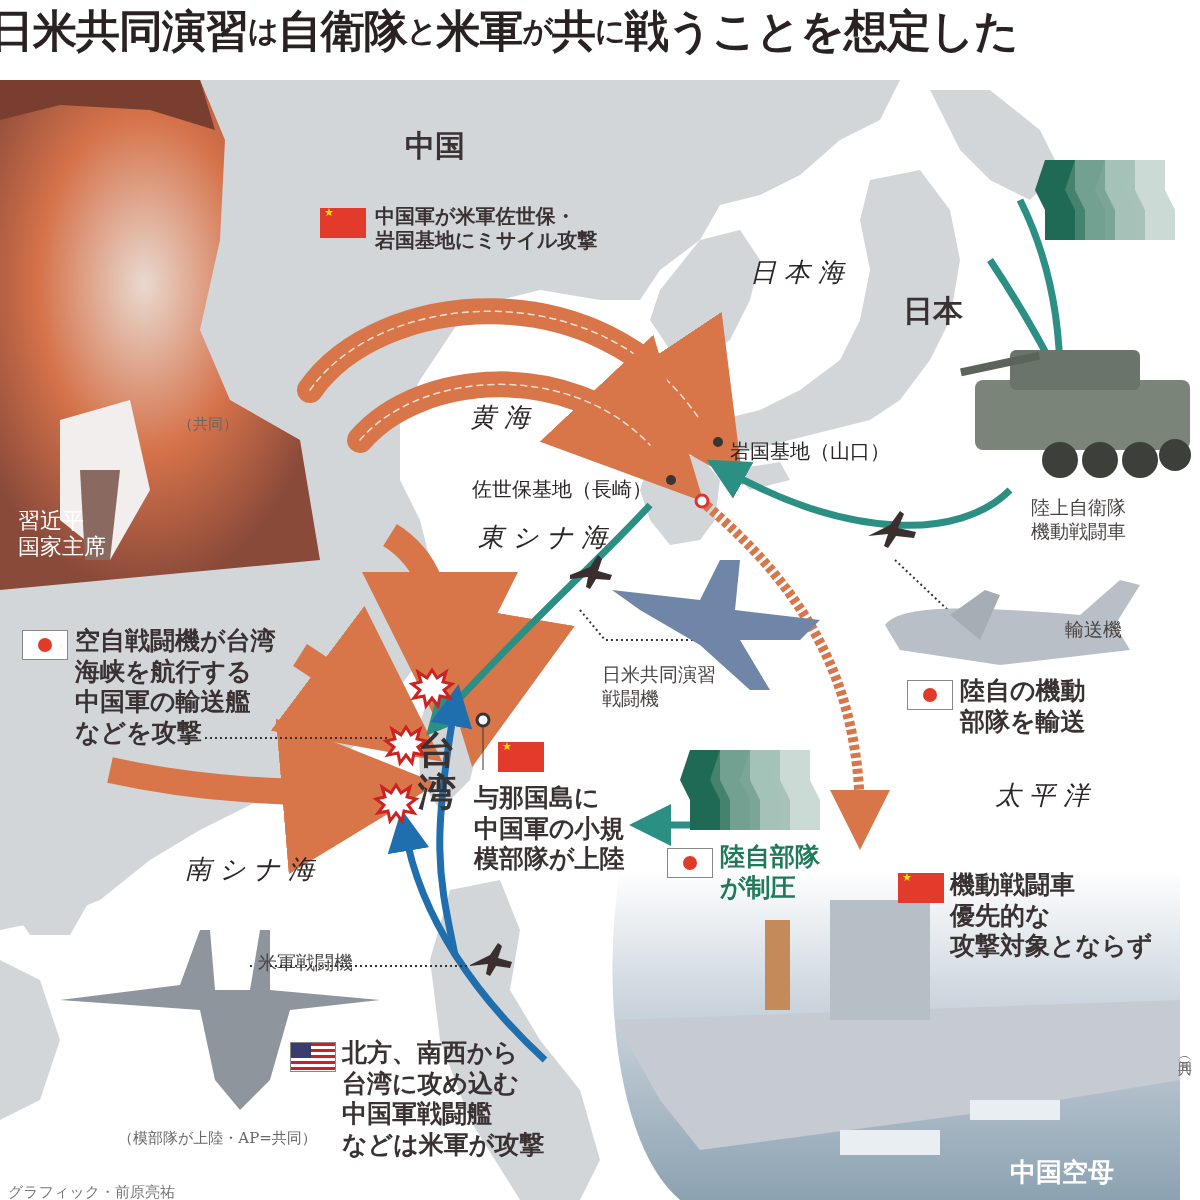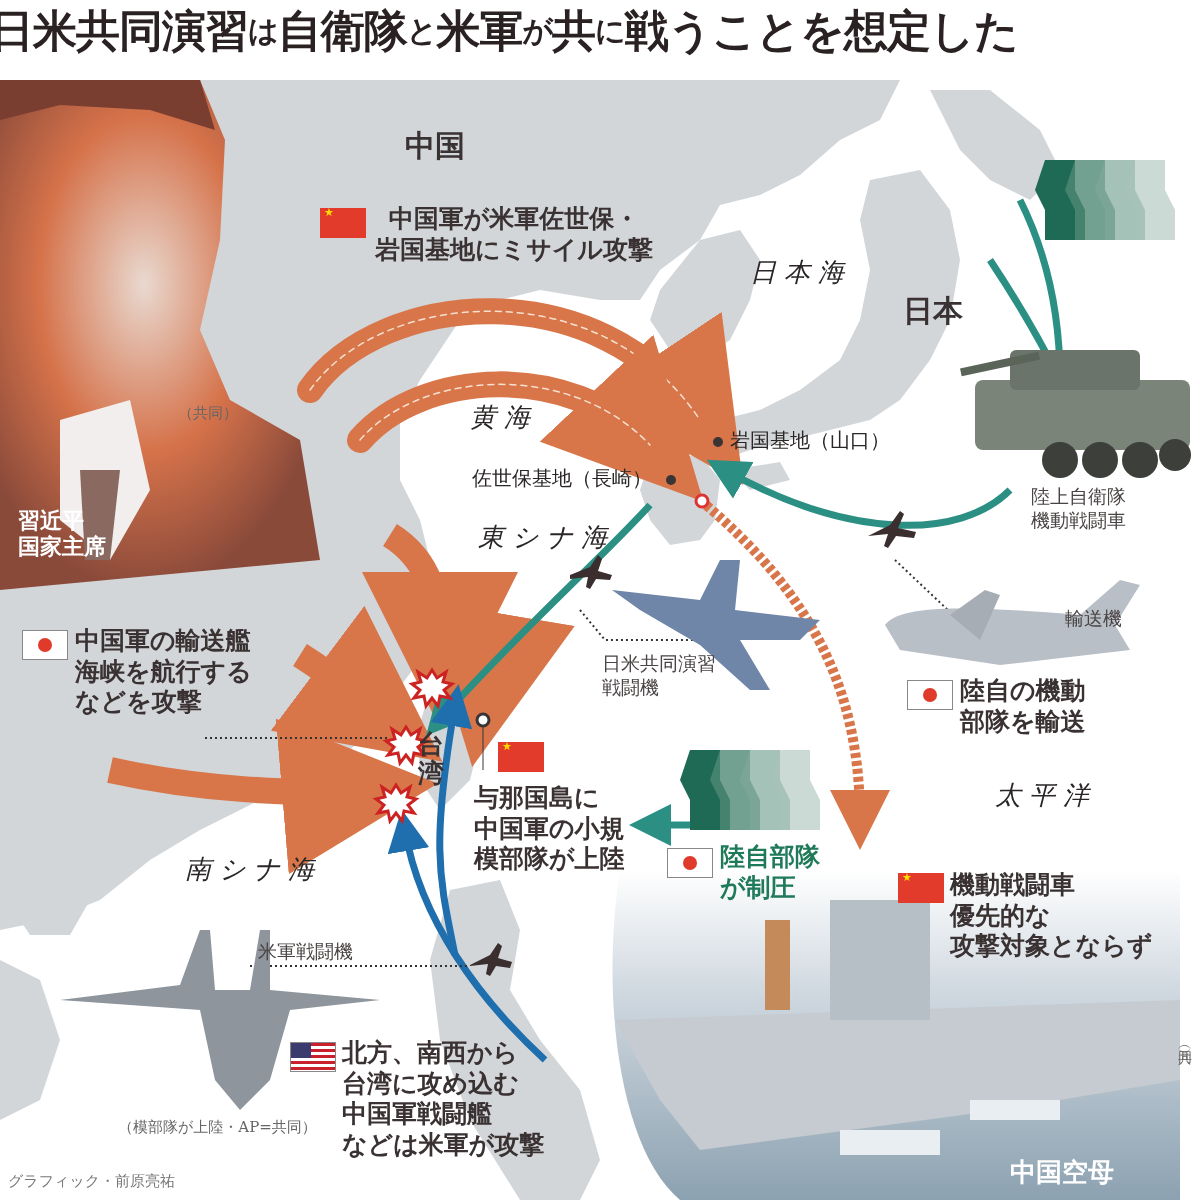--- a/index.html
+++ b/index.html
@@ -4,21 +4,21 @@
 <style>
   html, body { margin:0; padding:0; }
   body { width:1200px; height:1200px; position:relative; overflow:hidden; background:#ffffff;
          font-family:"DejaVu Sans","Liberation Sans",sans-serif; color:#2b2424; }
   .abs { position:absolute; }
   #title { left:0; top:0; width:1008px; height:62px; display:flex; align-items:center; justify-content:center;
            font-family:"DejaVu Serif","Liberation Serif",serif; font-weight:bold; font-size:44px; letter-spacing:-1px; color:#2a2222; white-space:nowrap; }
   #title .small { font-size:30px; }
   #map { left:0; top:62px; width:1200px; height:1138px; }
   .label-bold { font-weight:bold; color:#3a3232; line-height:1.22; }
-  .label-light { color:#4a4444; line-height:1.25; }
+  .label-light { color:#4a4444; line-height:1.25;margin-top:11px; }
   .sea { font-family:"DejaVu Serif","Liberation Serif",serif; font-style:italic; color:#2a2626; letter-spacing:8px; }
   .flag { position:absolute; border:1px solid #888; box-sizing:border-box; }
   .flag-jp { background:#fff; }
   .flag-jp::after { content:""; position:absolute; left:50%; top:50%; width:14px; height:14px; margin:-7px 0 0 -7px; border-radius:50%; background:var(--jp-red); }
   .flag-cn { background:var(--cn-red); border-color:var(--cn-red); }
   .flag-cn::before { content:"★"; position:absolute; left:3px; top:-3px; color:#ffdd00; font-size:11px; }
   .flag-us { background:repeating-linear-gradient(#c8202c 0 3px,#fff 3px 6px); }
   .flag-us::before { content:""; position:absolute; left:0; top:0; width:46%; height:54%; background:#3c3b6e; }
   .dot { width:10px; height:10px; border-radius:50%; background:#3a3434; position:absolute; }
 </style>
@@ -184,48 +184,49 @@
     <path d="M615,1020 L1180,1000 L1180,1080 L1000,1110 L700,1150 L660,1100 Z" fill="#c5cbd0"></path>
     <rect x="830" y="900" width="100" height="120" fill="#b6bec6"></rect>
     <rect x="765" y="920" width="25" height="90" fill="#c58a5a"></rect>
     <rect x="840" y="1130" width="100" height="25" fill="#e8eef2"></rect>
     <rect x="970" y="1100" width="90" height="20" fill="#e8eef2"></rect>
   </g>
 </svg>
 
 <div class="abs label-bold" style="left:405px; top:128px; font-size:30px;">中国</div>
 <div class="abs label-bold" style="left:903px; top:293px; font-size:30px;">日本</div>
-<div class="abs label-bold" style="left:418px; top:730px; font-size:26px; width:32px; line-height:1.1;">台湾</div>
+<div class="abs label-bold" style="left:418px; top:730px; font-size:38px; width:32px; line-height:1.1;">台湾</div>
 <div class="abs sea" style="left:750px; top:255px; font-size:26px;">日本海</div>
 <div class="abs sea" style="left:470px; top:400px; font-size:26px;">黄海</div>
 <div class="abs sea" style="left:478px; top:520px; font-size:26px;">東シナ海</div>
 <div class="abs sea" style="left:185px; top:852px; font-size:26px;">南シナ海</div>
 <div class="abs sea" style="left:995px; top:778px; font-size:26px;">太平洋</div>
 
 <div class="dot" style="left:713px; top:437px;"></div>
 <div class="abs label-light" style="left:730px; top:428px; font-size:20px; color:#2a2626;">岩国基地（山口）</div>
 <div class="dot" style="left:666px; top:475px;"></div>
 <div class="abs label-light" style="left:472px; top:466px; font-size:20px; color:#2a2626;">佐世保基地（長崎）</div>
 
 <div class="abs label-light" style="left:178px; top:404px; font-size:15px; color:#666;">（共同）</div>
-<div class="abs" style="left:18px; top:508px; font-size:22px; font-weight:bold; color:#fff; line-height:1.2;">
+<div class="abs" style="left:18px; top:508px; font-size:22px; font-weight:normal; color:#fff; line-height:1.2;">
   <div>習近平</div>
   <div>国家主席</div>
 </div>
 
 <div class="flag flag-cn" style="left:320px; top:208px; width:46px; height:30px;"></div>
-<div class="abs label-bold" style="left:375px; top:204px; font-size:25px;text-align:center;">
+<div class="abs label-bold" style="left:375px; top:204px; font-size:20px;">
   <div>中国軍が米軍佐世保・</div>
   <div>岩国基地にミサイル攻撃</div>
 </div>
 
 <div class="flag flag-jp" style="left:22px; top:630px; width:46px; height:30px;"></div>
 <div class="abs label-bold" style="left:75px; top:626px; font-size:25px;">
+  <div>空自戦闘機が台湾</div>
+  <div>海峡を航行する</div>
   <div>中国軍の輸送艦</div>
-  <div>海峡を航行する</div>
   <div>などを攻撃</div>
 </div>
 
 <div class="flag flag-cn" style="left:498px; top:742px; width:46px; height:30px;"></div>
 <div class="abs label-bold" style="left:474px; top:783px; font-size:25px;">
   <div>与那国島に</div>
   <div>中国軍の小規</div>
   <div>模部隊が上陸</div>
 </div>
 

